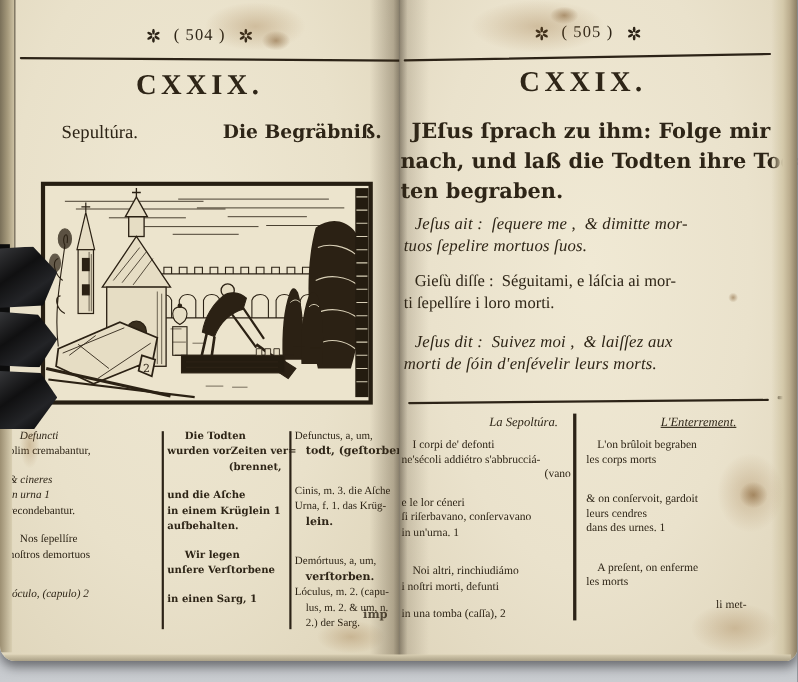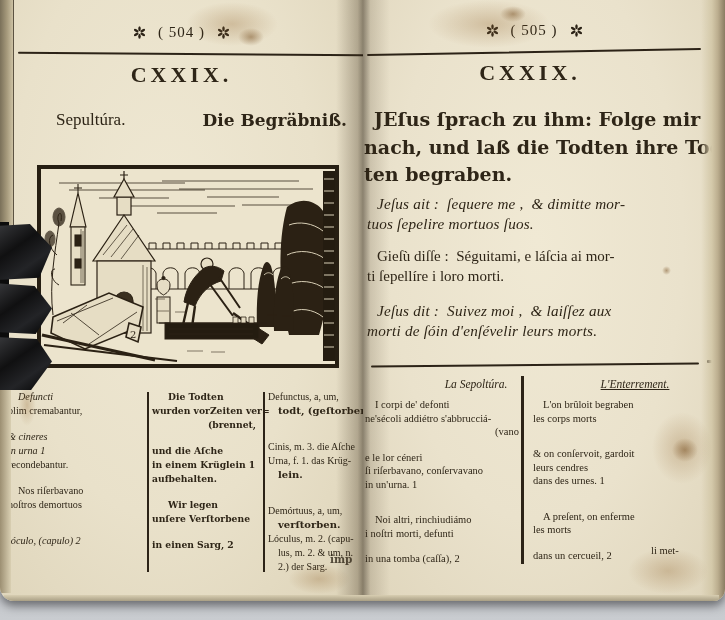--- a/index.html
+++ b/index.html
@@ -27,21 +27,21 @@
   .clipbar{position:absolute;left:0;top:222px;width:9px;height:168px;background:#0c0c0c;}
   .clip{position:absolute;left:-6px;width:58px;
         background:linear-gradient(145deg,#3a3b3e 0%,#101011 40%,#232427 68%,#000 100%);}
   .clip.c1{top:224px;height:56px;clip-path:polygon(0% 4%,62% 0%,100% 42%,78% 96%,0% 100%);}
   .clip.c2{top:283px;height:51px;clip-path:polygon(0% 0%,70% 6%,100% 50%,72% 100%,0% 96%);}
   .clip.c3{top:337px;height:53px;clip-path:polygon(0% 0%,74% 4%,100% 46%,64% 100%,0% 100%);}
 
   .pg-header{position:absolute;width:100%;display:flex;justify-content:center;align-items:center;
         gap:12px;font-size:15px;letter-spacing:1px;}
   .rule{position:absolute;height:2px;background:#2c2317;border-radius:1px;}
-  .chapter{position:absolute;width:100%;text-align:center;font-size:22px;font-weight:bold;
+  .chapter{position:absolute;width:100%;text-align:center;font-size:26px;font-weight:bold;
         letter-spacing:4px;}
   .verse{position:absolute;width:100%;text-align:center;font-size:13.5px;font-weight:bold;
         transform:translateX(-12px);}
   .headwords{position:absolute;top:110px;left:56px;right:16px;display:flex;
         justify-content:space-between;font-size:17px;}
   .frak{font-weight:bold;font-family:"DejaVu Serif",serif;}
   .woodcut-box{position:absolute;left:37px;top:165px;width:302px;height:203px;}
 
   .cols3{position:absolute;top:390px;left:8px;width:355px;height:188px;display:flex;
         overflow:hidden;font-size:10.2px;line-height:14px;}
@@ -200,35 +200,35 @@
         </svg>
       </div>
 
       <div class="cols3">
         <div class="colA">
             <div class="ln it indent">Defuncti</div>
             <div class="ln ">olim cremabantur,</div>
             <div class="ln it gap">&amp; cineres</div>
             <div class="ln it">in urna 1</div>
             <div class="ln ">recondebantur.</div>
-            <div class="ln indent gap">Nos riſerbavano</div>
+            <div class="ln indent gap">Nos ſepellíre</div>
             <div class="ln ">noſtros demortuos</div>
             <div class="ln it gap2">lóculo, (capulo) 2</div>
           </div>
         <div class="vrule3"></div>
         <div class="colB">
             <div class="ln frak indent2">Die Todten</div>
             <div class="ln frak">wurden vorZeiten ver=</div>
             <div class="ln frak right">(brennet,</div>
             <div class="ln frak gap">und die Aſche</div>
             <div class="ln frak">in einem Krüglein 1</div>
             <div class="ln frak">aufbehalten.</div>
             <div class="ln frak indent2 gap">Wir legen</div>
             <div class="ln frak">unſere Verſtorbene</div>
-            <div class="ln frak gap">in einen Sarg, 2</div>
+            <div class="ln frak gap">in einen Sarg, 1</div>
           </div>
         <div class="vrule3"></div>
         <div class="colC">
             <div class="ln ">Defunctus, a, um,</div>
             <div class="ln frak indent">todt, (geſtorben.</div>
             <div class="ln gap2">Cinis, m. 3. die Aſche</div>
             <div class="ln ">Urna, f. 1. das Krüg-</div>
             <div class="ln frak indent">lein.</div>
             <div class="ln gap2">Demórtuus, a, um,</div>
             <div class="ln frak indent">verſtorben.</div>
@@ -306,21 +306,20 @@
             <div class="ln gap">in una tomba (caſſa), 2</div>
           </div>
         <div class="colFr">
             <div class="ln indent">L'on brûloit begraben</div>
             <div class="ln ">les corps morts</div>
             <div class="ln gap2">&amp; on conſervoit, gardoit</div>
             <div class="ln ">leurs cendres</div>
             <div class="ln ">dans des urnes. 1</div>
             <div class="ln indent gap2">A preſent, on enferme</div>
             <div class="ln ">les morts</div>
-            <div class="ln gap">dans un cercueil, 2</div>
           </div>
       </div>
       <div class="catchword rp">li met-</div>
     </div>
 
     <div class="gutter-shadow"></div>
     <div class="right-curve"></div>
     <div class="spine-top"></div>
     <div class="spine-bottom"></div>
     <div class="page-stack-edge"></div>

